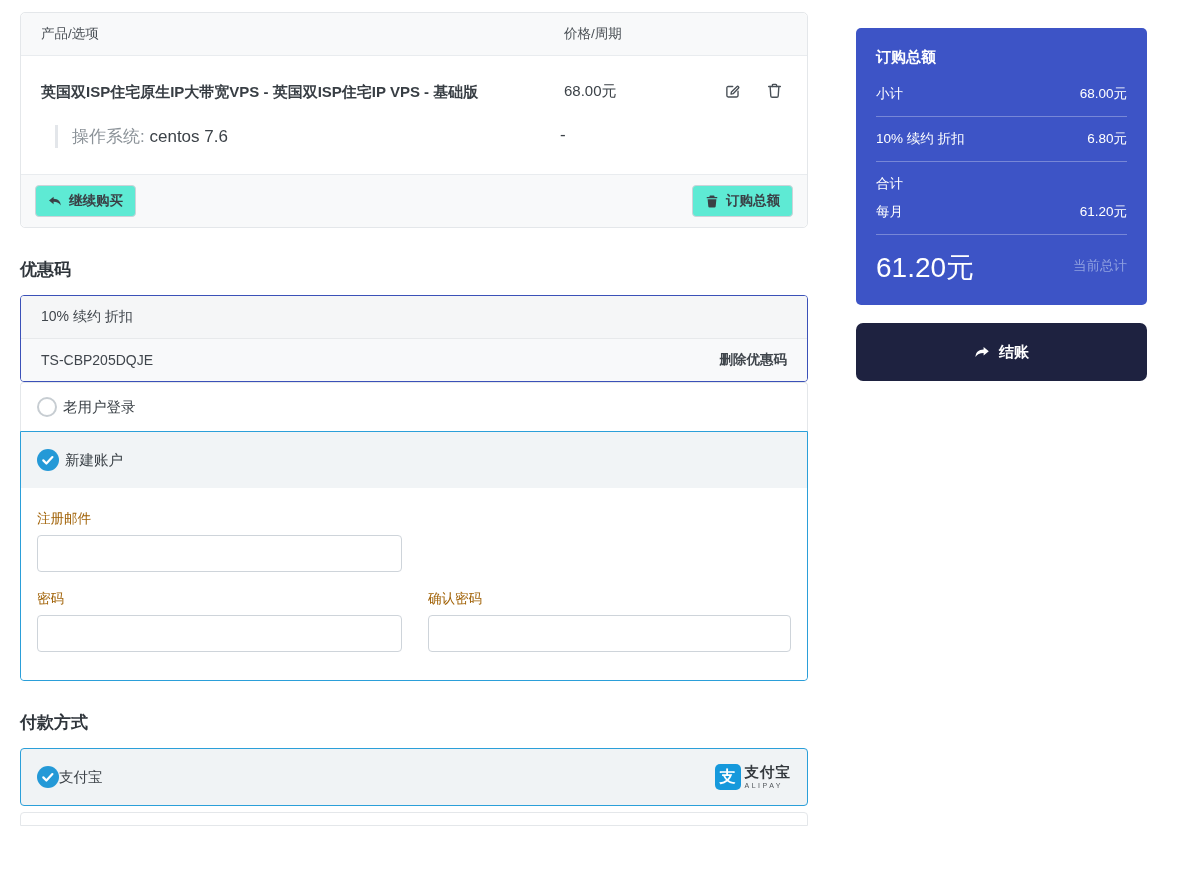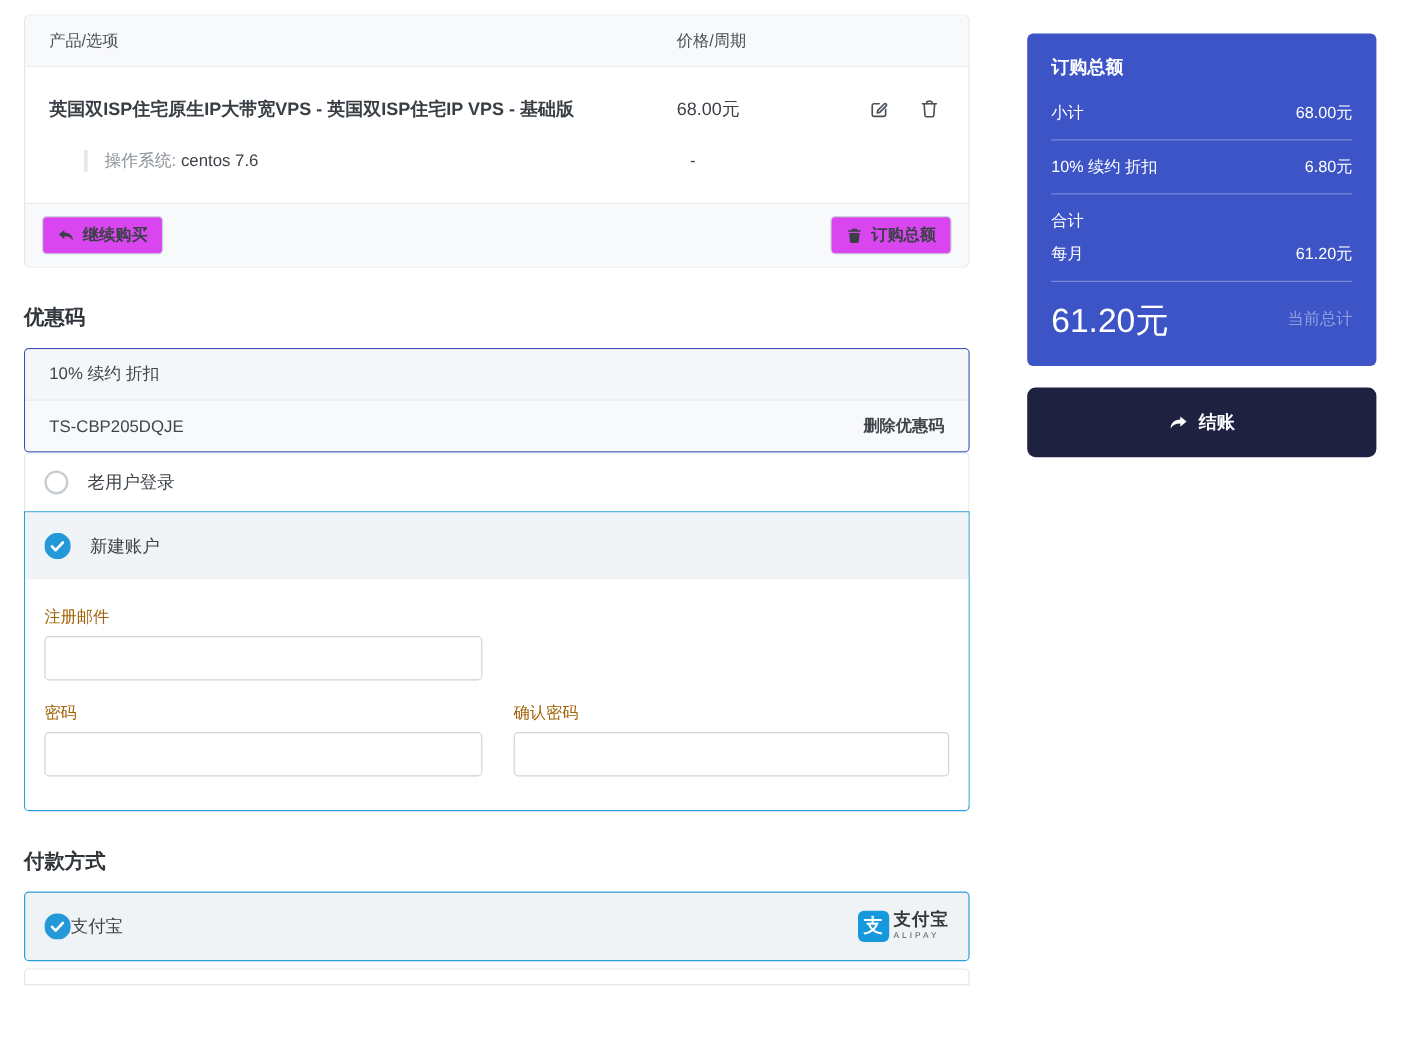--- a/index.html
+++ b/index.html
@@ -18,46 +18,46 @@
     border-bottom:1px solid #e9ecef;padding:12px 20px;border-radius:5px 5px 0 0;
     font-size:13.5px;color:#4a5056;}
   .col-product{width:523px;}
   .col-price{flex:1;}
   .cart-body{padding:26px 20px 26px;}
   .item-row{display:flex;align-items:flex-start;}
   .item-title{width:523px;font-size:15px;font-weight:bold;color:#383e44;line-height:19px;}
   .item-price{font-size:15px;color:#3c4248;}
   .item-actions{margin-left:auto;display:flex;align-items:center;gap:25px;padding-right:4px;}
   .icon-btn{background:none;border:none;padding:0;cursor:pointer;display:flex;align-items:center;}
-  .item-option{display:flex;margin-top:24px;margin-left:29px;
-    border-left:3px solid #e3e6ea;padding-left:14px;font-size:14px;}
+  .item-option{display:flex;margin-top:24px;margin-left:14px;
+    border-left:3px solid #e3e6ea;padding-left:14px;font-size:17px;}
   .opt-text{width:488px;}
   .opt-label{color:#8b9298;}
   .opt-value{color:#3c4248;}
   .opt-price{color:#3c4248;}
   .cart-footer{display:flex;align-items:center;justify-content:space-between;
     background:#f8f9fa;border-top:1px solid #e9ecef;padding:10px 14px;border-radius:0 0 5px 5px;}
-  .btn-light{display:inline-flex;align-items:center;gap:7px;background:#d946ef;
+  .btn-light{display:inline-flex;align-items:center;gap:7px;background:#5eead4;
     border:1px solid #cdd3d9;border-radius:4px;padding:6px 12px;
     font-size:13.5px;font-weight:bold;color:#3a4046;cursor:pointer;
     font-family:inherit;}
 
   
   .section-title{font-size:17px;font-weight:bold;color:#2f353b;margin:32px 0 15px;line-height:20px;}
 
   
   .coupon-box{border:1px solid #3b51b8;border-radius:4px;overflow:hidden;}
   .coupon-row1{background:#f5f6f7;border-bottom:1px solid #e7e9eb;padding:12px 20px;
     font-size:14px;color:#40464c;}
   .coupon-row2{background:#f8f9fa;padding:12px 20px;display:flex;align-items:center;
     justify-content:space-between;font-size:14px;color:#40464c;}
   .remove-coupon{font-size:13.5px;font-weight:bold;color:#3f454b;text-decoration:none;cursor:pointer;}
 
   
-  .acct-row{display:flex;align-items:center;gap:16px;padding:14px 16px;font-size:14.5px;color:#3c4248;}
+  .acct-row{display:flex;align-items:center;gap:6px;padding:14px 16px;font-size:14.5px;color:#3c4248;}
   .acct-unselected{border:1px solid #e4e7ea;border-bottom:none;border-radius:4px 4px 0 0;background:#fff;}
   .acct-selected-wrap{border:1px solid #2b9fd9;border-radius:0 0 4px 4px;background:#fff;}
   .acct-selected-head{background:#f1f4f6;padding:17px 16px;}
   .radio-circle{width:20px;height:20px;border-radius:50%;border:2px solid #c7cdd2;background:#fff;box-sizing:border-box;flex:none;cursor:pointer;}
   .check-circle{width:22px;height:22px;flex:none;cursor:pointer;}
   .acct-form{padding:22px 16px 28px;background:#fff;border-radius:0 0 4px 4px;}
   .field-label{font-size:13.5px;color:#a16207;margin-bottom:8px;line-height:17px;}
   .text-input{height:37px;border:1px solid #ced4da;border-radius:4px;background:#fff;
     box-sizing:border-box;padding:0 10px;font-size:14px;color:#3c4248;font-family:inherit;width:100%;}
   .field{width:365px;}

